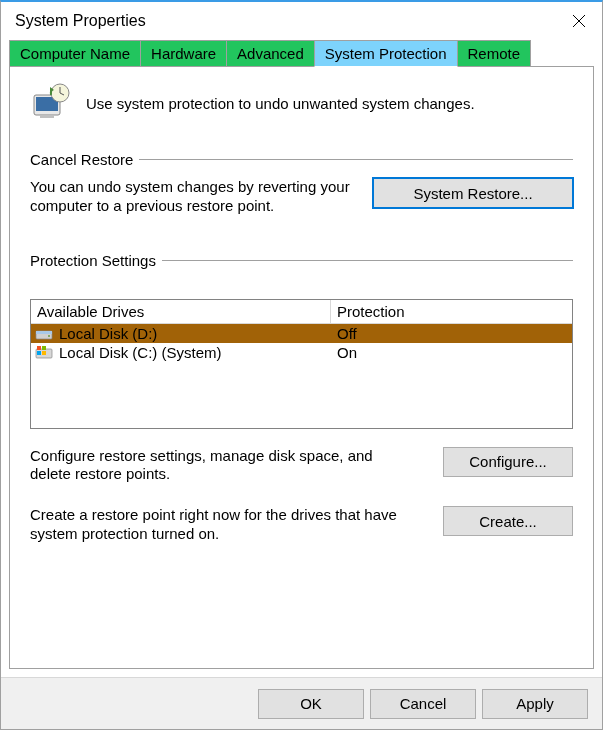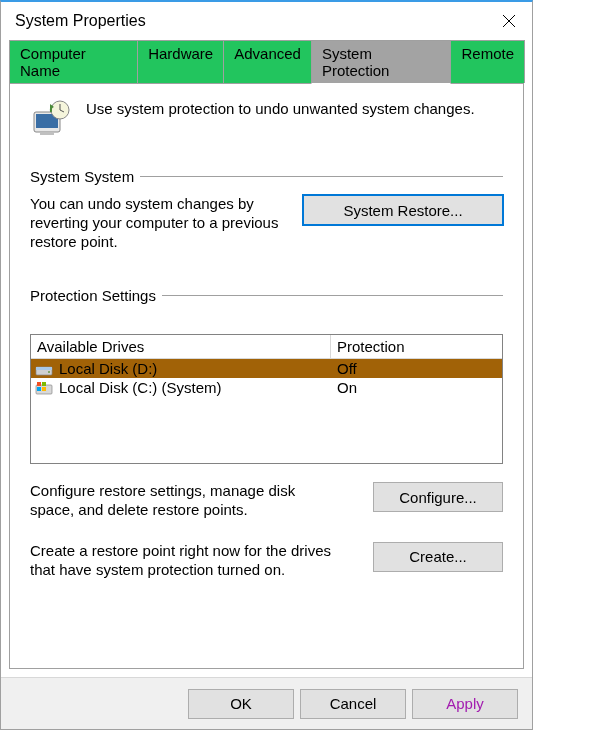--- a/index.html
+++ b/index.html
@@ -5,21 +5,21 @@
     * { box-sizing: border-box; margin: 0; padding: 0; }
     body {
       font-family: "Segoe UI", Tahoma, sans-serif;
       font-size: 12px;
       background: #fff;
       width: 607px;
       height: 730px;
       overflow: hidden;
     }
     .window {
-      width: 533px;
+      width: 603px;
       height: 730px;
       background: #fff;
       border: 1px solid #a0a0a0;
       border-top: 2px solid #3a9be6;
       display: flex;
       flex-direction: column;
     }
     .titlebar {
       height: 38px;
       display: flex;
@@ -57,37 +57,37 @@
       padding: 4px 10px;
       font-size: 15px;
       border: 1px solid #a0a0a0;
       border-bottom: none;
       background: #22c55e;
       margin-right: -1px;
       position: relative;
       cursor: default;
     }
     .tab.active {
-      background: #a3a3a3;
+      background: #7dd3fc;
       z-index: 3;
       border-bottom: 1px solid #fff;
       margin-bottom: -1px;
     }
     .tab-panel {
       border: 1px solid #a0a0a0;
       flex: 1;
       padding: 14px 20px 18px 20px;
       position: relative;
       z-index: 1;
       display: flex;
       flex-direction: column;
     }
     .intro {
       display: flex;
-      align-items: flex-start;
+      align-items: center;
       gap: 14px;
       margin-bottom: 28px;
     }
     .intro-icon {
       width: 42px;
       height: 42px;
       flex-shrink: 0;
     }
     .intro-text {
       font-size: 15px;
@@ -123,21 +123,21 @@
       min-height: 28px;
       background: #e1e1e1;
       border: 1px solid #adadad;
       cursor: default;
     }
     .btn.focused {
       outline: 2px solid #0078d7;
       outline-offset: -1px;
     }
     .btn.disabled {
-      color: #a21caf;
+      color: #000000;
     }
     .restore-btn {
       width: 200px;
       height: 30px;
     }
     .drives-table {
       border: 1px solid #828282;
       margin: 20px 0 18px 0;
       height: 130px;
     }
@@ -231,21 +231,21 @@
           <circle cx="30" cy="12" r="9" fill="#f5f5dc" stroke="#888" stroke-width="1"></circle>
           <line x1="30" y1="12" x2="30" y2="6" stroke="#555" stroke-width="1"></line>
           <line x1="30" y1="12" x2="34" y2="14" stroke="#555" stroke-width="1"></line>
           <path d="M 22 8 A 9 9 0 0 0 21 14" fill="none" stroke="#4a8a3a" stroke-width="2"></path>
           <polygon points="20,6 24,9 20,11" fill="#4a8a3a"></polygon>
         </svg>
         <div class="intro-text">Use system protection to undo unwanted system changes.</div>
       </div>
 
       <div class="group-label">
-        <span>System System</span>
+        <span>Cancel Restore</span>
         <div class="line"></div>
       </div>
 
       <div class="restore-row">
         <div class="restore-text">You can undo system changes by reverting your computer to a previous restore point.</div>
         <button class="btn restore-btn focused">System Restore...</button>
       </div>
 
       <div class="group-label">
         <span>Protection Settings</span>

